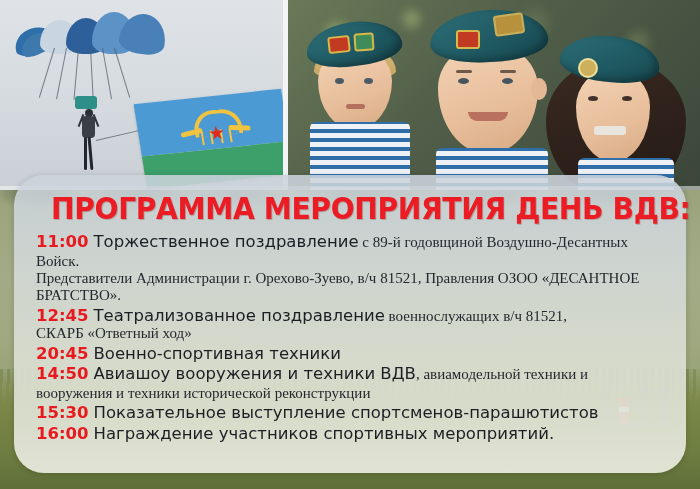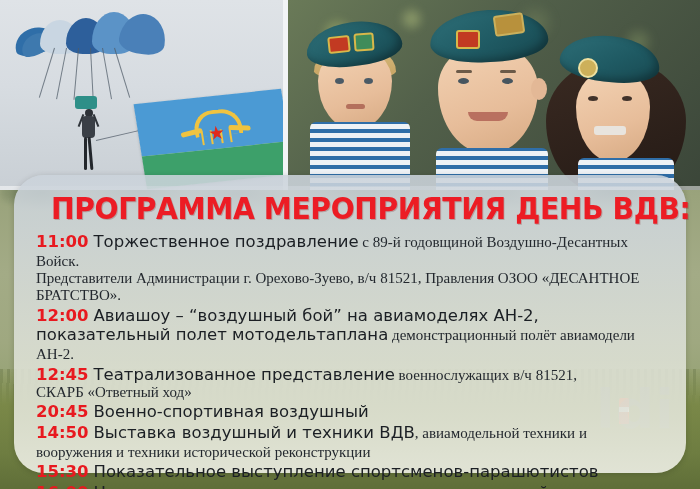--- a/index.html
+++ b/index.html
@@ -341,31 +341,28 @@
 
   <div class="panel">
     <div class="title">ПРОГРАММА МЕРОПРИЯТИЯ ДЕНЬ ВДВ:</div>
 
     <ul class="items">
       <li class="item">
         <span class="time">11:00</span><span class="strong">Торжественное поздравление</span><span class="plain"> с 89-й годовщиной Воздушно-Десантных Войск.</span>
         <div class="plain">Представители Администрации г. Орехово-Зуево, в/ч 81521, Правления ОЗОО «ДЕСАНТНОЕ БРАТСТВО».</div>
       </li>
       <li class="item">
-        <span class="time">12:00</span><span class="strong">Авиашоу – “воздушный бой” на авиамоделях АН-2, показательный полет мотодельтаплана</span><span class="plain"> демонстрационный полёт авиамодели АН-2.</span>
-      </li>
-      <li class="item">
-        <span class="time">12:45</span><span class="strong">Театрализованное представление</span><span class="plain"> военнослужащих в/ч 81521,</span>
+        <span class="time">12:45</span><span class="strong">Театрализованное поздравление</span><span class="plain"> военнослужащих в/ч 81521,</span>
         <div class="plain">СКАРБ «Ответный ход»</div>
       </li>
       <li class="item">
-        <span class="time">20:45</span><span class="strong">Военно-спортивная воздушный</span>
-      </li>
-      <li class="item">
-        <span class="time">14:50</span><span class="strong">Выставка воздушный и техники ВДВ</span><span class="plain">, авиамодельной техники и вооружения и техники исторической реконструкции</span>
+        <span class="time">20:45</span><span class="strong">Военно-спортивная техники</span>
+      </li>
+      <li class="item">
+        <span class="time">14:50</span><span class="strong">Авиашоу вооружения и техники ВДВ</span><span class="plain">, авиамодельной техники и вооружения и техники исторической реконструкции</span>
       </li>
       <li class="item">
         <span class="time">15:30</span><span class="strong">Показательное выступление спортсменов-парашютистов</span>
       </li>
       <li class="item">
         <span class="time">16:00</span><span class="strong">Награждение участников спортивных мероприятий.</span>
       </li>
     </ul>
 
   </div>

